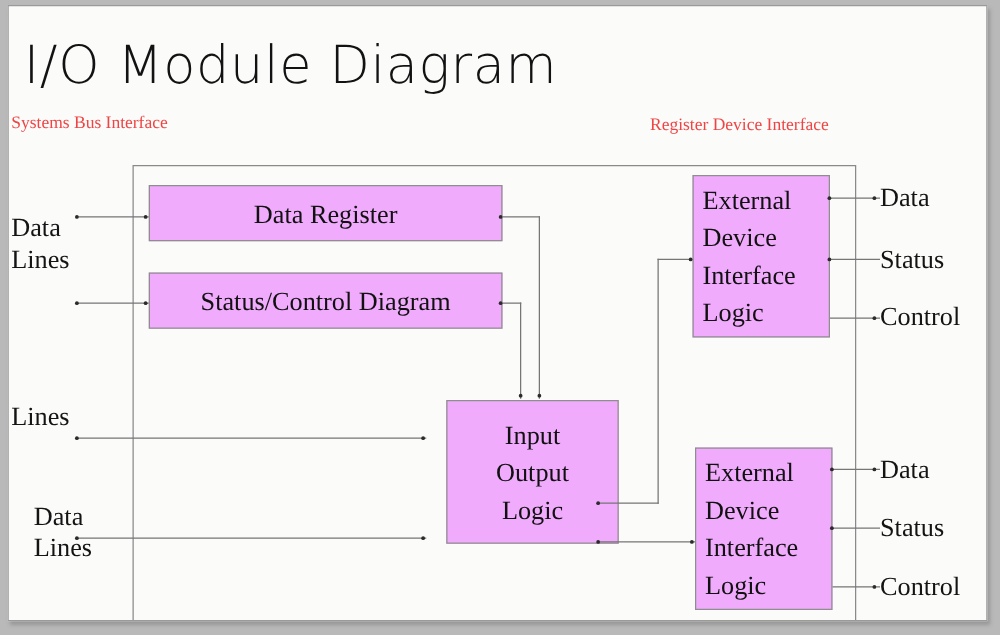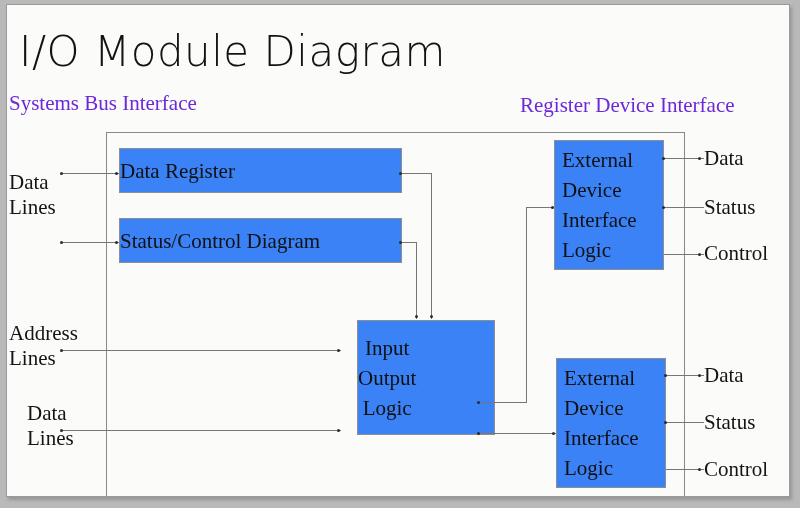--- a/index.html
+++ b/index.html
@@ -43,46 +43,47 @@
     top: 22px;
     font-family: "DejaVu Sans", "Liberation Sans", sans-serif;
     font-size: 42px;
     font-weight: 300;
     letter-spacing: 0.5px;
     color: #121212;
     white-space: nowrap;
   }
   .hdr {
     position: absolute;
-    font-size: 21px;
-    color: #6d28d9;
+    font-size: 14px;
+    color: #ef4444;
     white-space: nowrap;
   }
   .side-label {
     position: absolute;
     font-size: 21px;
     line-height: 25px;
     color: #141414;
     white-space: nowrap;
   }
   .io-label {
     position: absolute;
     font-size: 21px;
     color: #141414;
     white-space: nowrap;
   }
 
   
   .box {
     position: absolute;
     border: 1px solid #8e8e8e;
-    background: #3b82f6;
+    background: #f0abfc;
     box-sizing: border-box;
     display: flex;
     align-items: center;
+    justify-content: center;
     color: #111;
     font-family: Liberation Serif, serif;
   }
   .box .box-text {
     font-size: 21px;
     line-height: 30px;
     text-align: center;
     white-space: pre-line;
   }
   .box.left-align .box-text { text-align: left; width: 100%; padding-left: 7px; }
@@ -152,21 +153,20 @@
 Interface
 Logic</div>
     </div>
 
     <div class="side-label" style="left:2px; top:165px;">
       <div>Data</div>
       <div>Lines</div>
     </div>
 
     <div class="side-label" style="left:2px; top:316px;">
-      <div>Address</div>
       <div>Lines</div>
     </div>
 
     <div class="side-label" style="left:20px; top:396px;">
       <div>Data</div>
       <div>Lines</div>
     </div>
 
     <div class="io-label" style="left:697px; top:141px;">Data</div>
     <div class="io-label" style="left:697px; top:190px;">Status</div>

